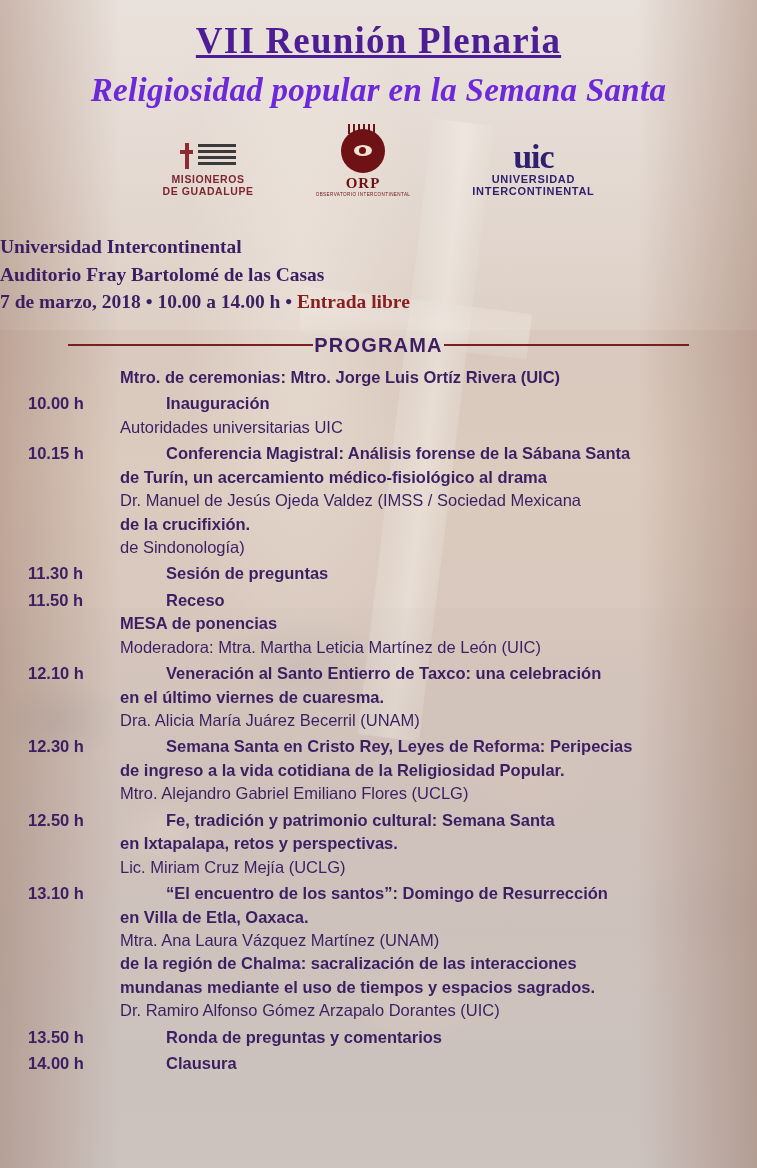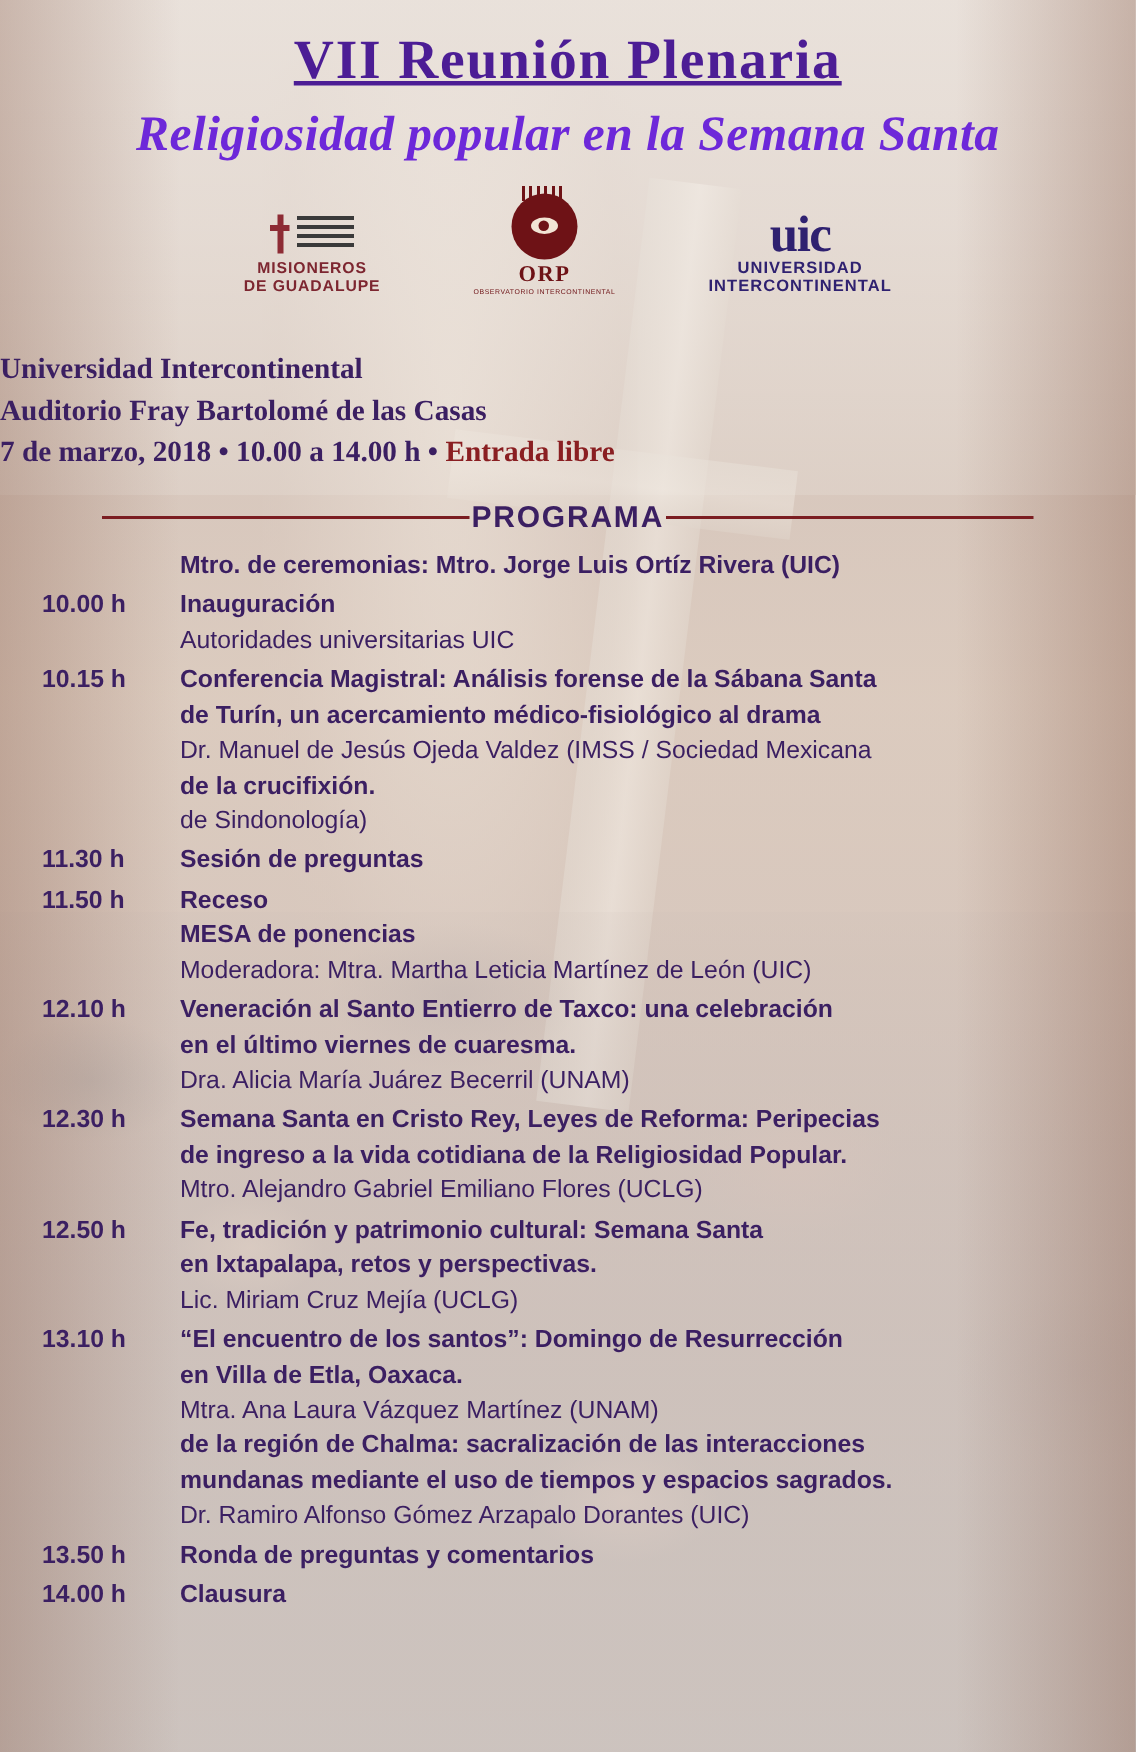--- a/index.html
+++ b/index.html
@@ -303,21 +303,21 @@
   }
   .desc.bold {
     font-weight: bold;
   }
   .desc.light {
     font-weight: normal;
   }
   .row + .row {
     margin-top: 2px;
   }
-  .gap-sm { margin-top: 4px !important; }
+  .gap-sm { margin-top: 4px !important; gap: 46px; }
 </style>
 </head>
 <body>
 
 <div id="bg">
   <div class="bg-base"></div>
   <div class="bg-sky"></div>
   <div class="bg-cross"></div>
   <div class="bg-cross2"></div>
   <div class="bg-fig"></div>

